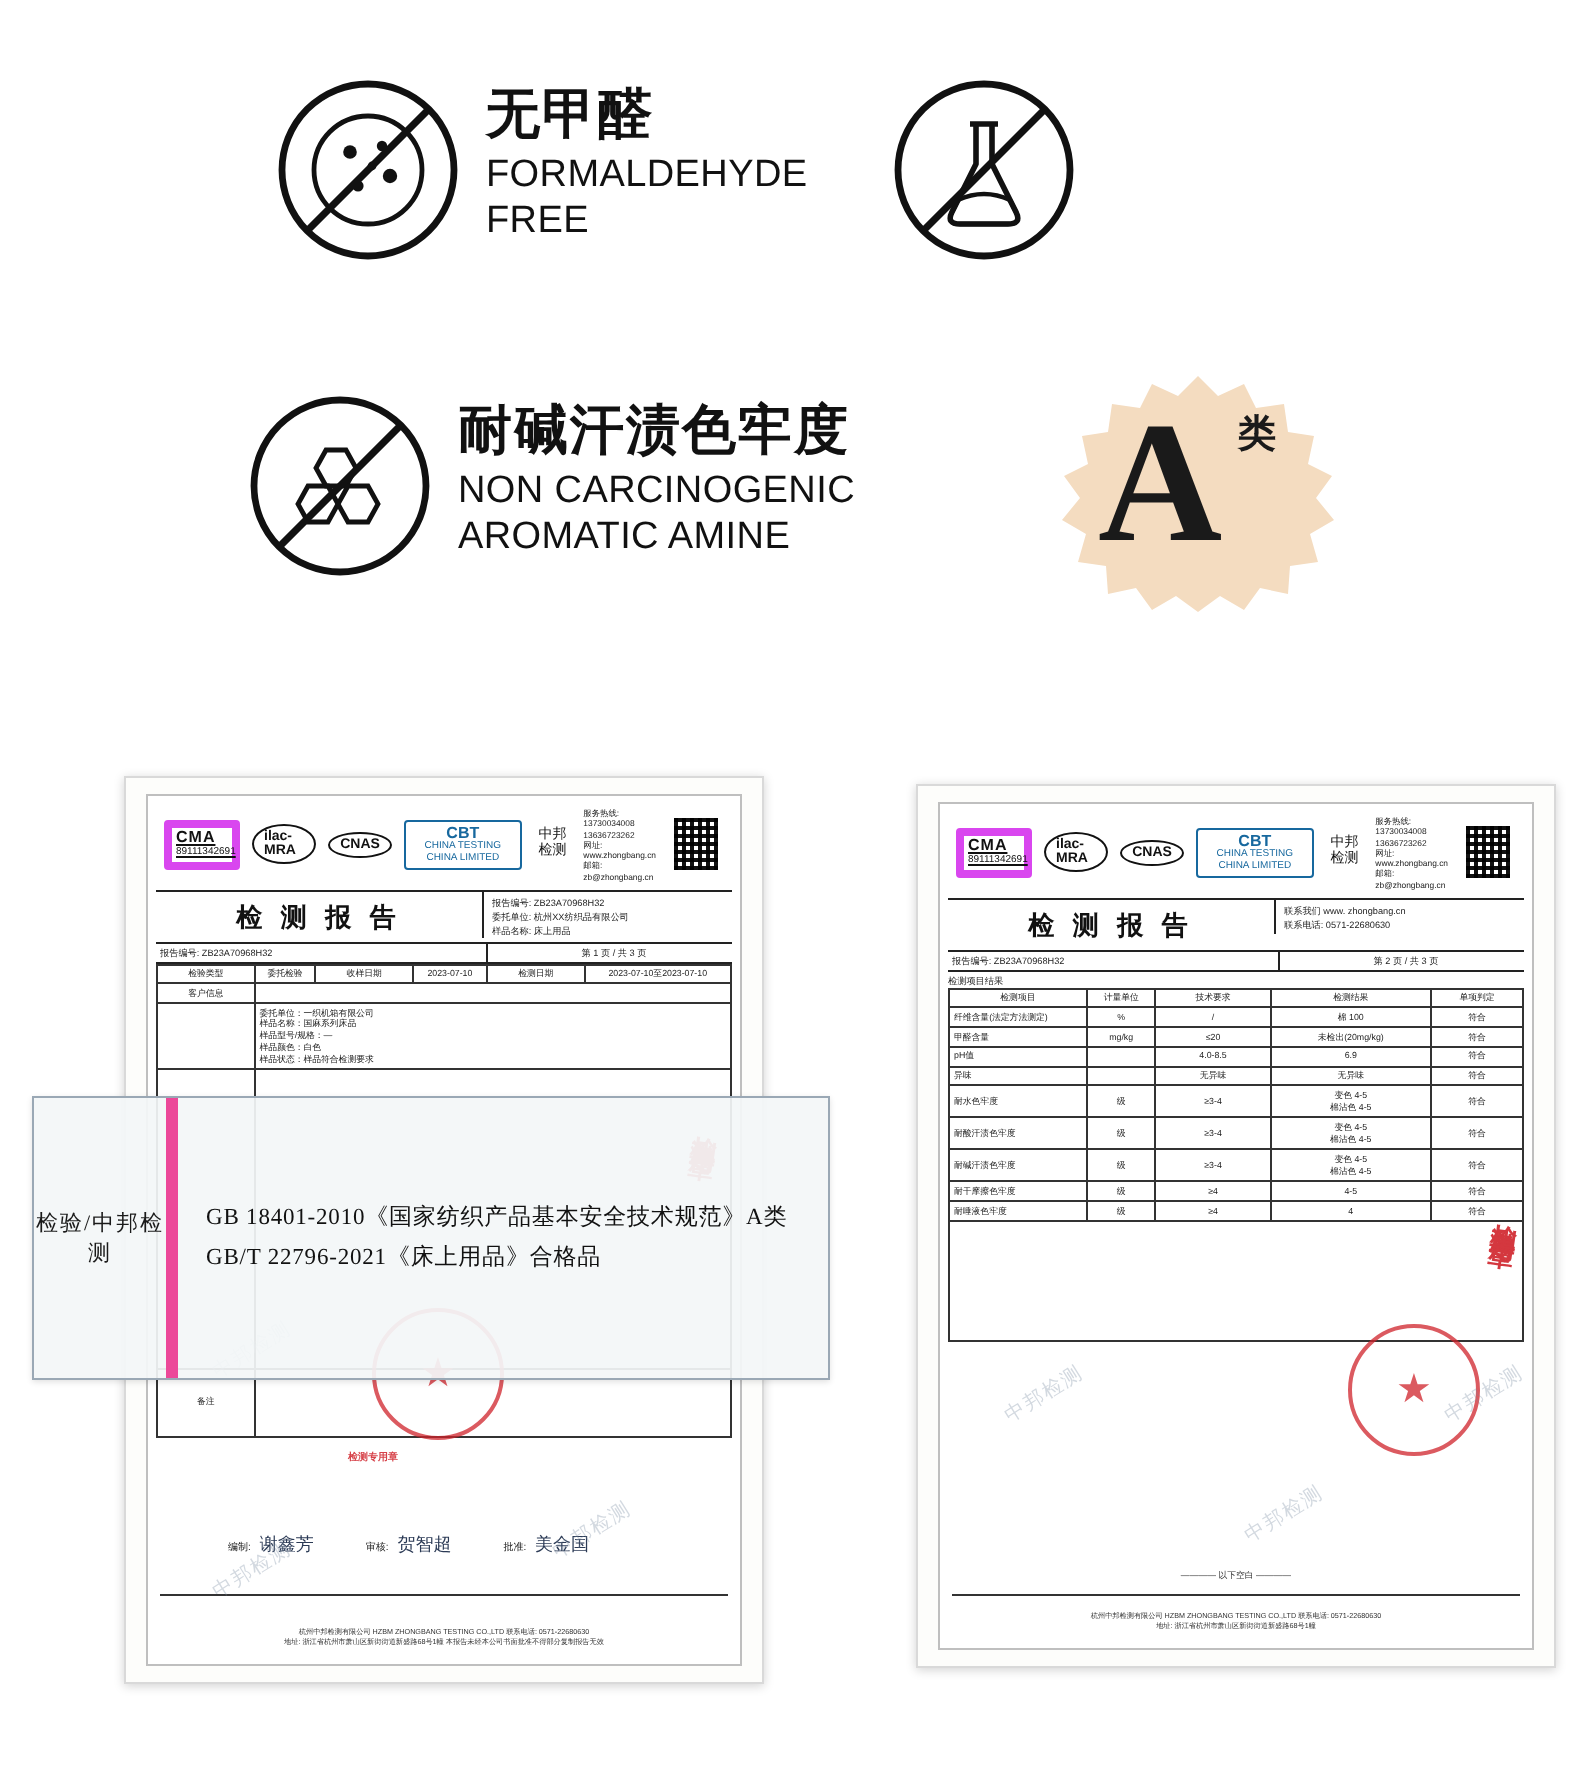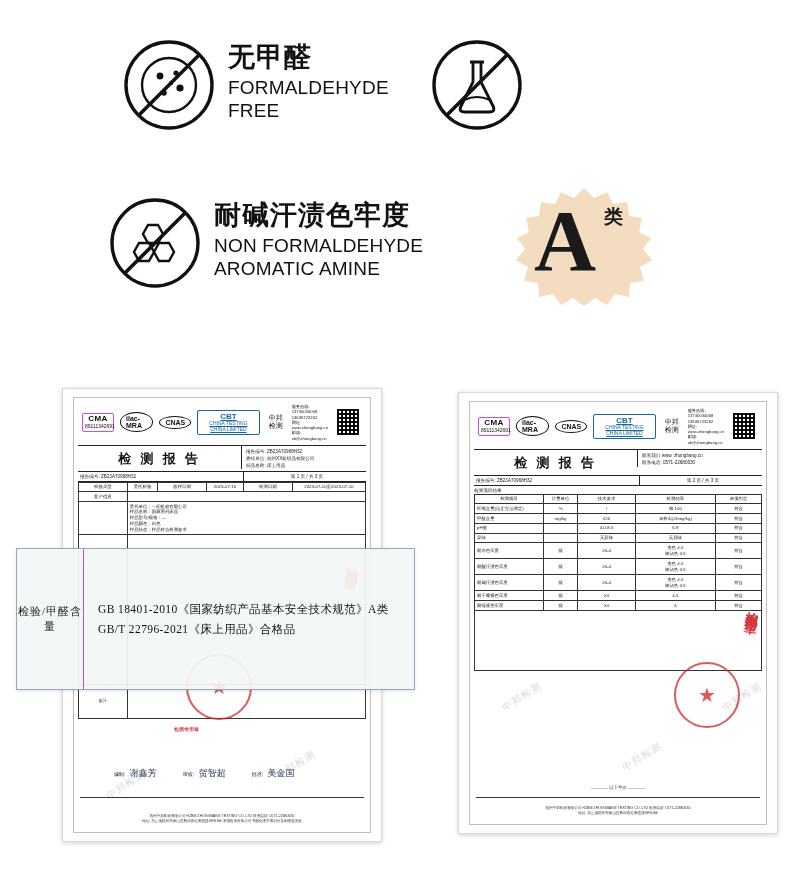--- a/index.html
+++ b/index.html
@@ -11,21 +11,21 @@
     width: 790px;
     height: 885px;
     position: relative;
     font-family: "Liberation Sans", sans-serif;
     overflow: hidden;
   }
 
   
   #badges {
     position: absolute;
-    left: 0; top: 0;
+    left: 15px; top: 0;
     width: 716px;
     height: 360px;
   }
   .badge {
     position: absolute;
     display: flex;
     align-items: flex-start;
   }
   .badge-icon {
     width: 94px;
@@ -115,28 +115,28 @@
   }
 
   
   .logo-row {
     display: flex;
     align-items: center;
     gap: 6px;
     padding: 6px 6px 2px 8px;
   }
   .logo-badge {
-    border: 1px solid #d946ef;
+    border: 4px solid #d946ef;
     border-radius: 2px;
     font-size: 5px;
-    text-align: center;
     line-height: 1.1;
     padding: 1px 2px;
     min-width: 26px;
     color: #111;
+    text-decoration: underline;
   }
   .logo-badge .big {
     display: block;
     font-size: 8px;
     font-weight: bold;
     letter-spacing: 0.5px;
   }
   .logo-oval {
     border: 1px solid #111;
     border-radius: 50%;
@@ -146,21 +146,20 @@
     color: #111;
   }
   .logo-cbt {
     border: 1px solid #17689e;
     color: #17689e;
     border-radius: 2px;
     font-size: 5px;
     padding: 1px 3px;
     text-align: center;
     line-height: 1.15;
-    text-decoration: underline;
   }
   .logo-cbt .big { font-size: 8px; font-weight: bold; display:block; }
   .logo-zh {
     font-size: 7px;
     color: #111;
     text-align: center;
     line-height: 1.2;
   }
   .logo-right {
     margin-left: auto;
@@ -264,21 +263,21 @@
     width: 66px;
     flex: 0 0 66px;
     text-align: center;
     font-size: 11px;
     color: #1a1a1a;
     font-family: "Liberation Serif", serif;
     letter-spacing: 1px;
   }
   #callout .cl-body {
     flex: 1;
-    border-left: 1px solid #ec4899;
+    border-left: 6px solid #ec4899;
     height: 100%;
     display: flex;
     flex-direction: column;
     justify-content: center;
     padding-left: 14px;
     box-sizing: border-box;
   }
   #callout .cl-line {
     font-size: 11.5px;
     color: #111;
@@ -400,21 +399,21 @@
       <svg width="94" height="94" viewBox="0 0 94 94">
         <circle cx="47" cy="47" r="43" fill="none" stroke="#111" stroke-width="3.4"></circle>
         <polygon points="40,29 50,29 55,38 50,47 40,47 35,38" fill="none" stroke="#111" stroke-width="2.4"></polygon>
         <polygon points="31,47 41,47 46,56 41,65 31,65 26,56" fill="none" stroke="#111" stroke-width="2.4"></polygon>
         <polygon points="51,47 61,47 66,56 61,65 51,65 46,56" fill="none" stroke="#111" stroke-width="2.4"></polygon>
         <line x1="16" y1="78" x2="78" y2="16" stroke="#111" stroke-width="3.6"></line>
       </svg>
     </div>
     <div class="badge-text">
       <div class="badge-cn">耐碱汗渍色牢度</div>
-      <div class="badge-en">NON FORMALDEHYDE
+      <div class="badge-en">NON CARCINOGENIC
 AROMATIC AMINE</div>
     </div>
   </div>
 
   <div id="a-class">
     <svg width="152" height="122" viewBox="0 0 152 122">
       <polygon fill="#f4dcc0" points="76,2 86,12 99,6 105,18 119,16 121,30 134,32 131,46 143,52 135,63 144,74 132,81 136,95 122,97 121,111 107,108 99,119 87,112 76,120 65,112 53,119 45,108 31,111 30,97 16,95 20,81 8,74 17,63 9,52 21,46 18,32 31,30 33,16 47,18 53,6 66,12"></polygon>
     </svg>
     <div class="a-letter">A</div>
     <div class="a-sub">类</div>
@@ -651,18 +650,18 @@
       <span class="star">★</span>
     </div>
     <div class="vstamp" style="right:4px; top:200px;">检测专用章</div>
     <div class="wm" style="left:30px; bottom:120px;">中邦检测</div>
     <div class="wm" style="left:150px; bottom:60px;">中邦检测</div>
     <div class="wm" style="left:250px; bottom:120px;">中邦检测</div>
   </div>
 </div>
 
 <div id="callout">
-  <div class="cl-label">检验/甲醛含量</div>
+  <div class="cl-label">检验/中邦检测</div>
   <div class="cl-body">
     <div class="cl-line">GB 18401-2010《国家纺织产品基本安全技术规范》A类</div>
     <div class="cl-line">GB/T 22796-2021《床上用品》合格品</div>
   </div>
 </div>
 
 </body></html>

